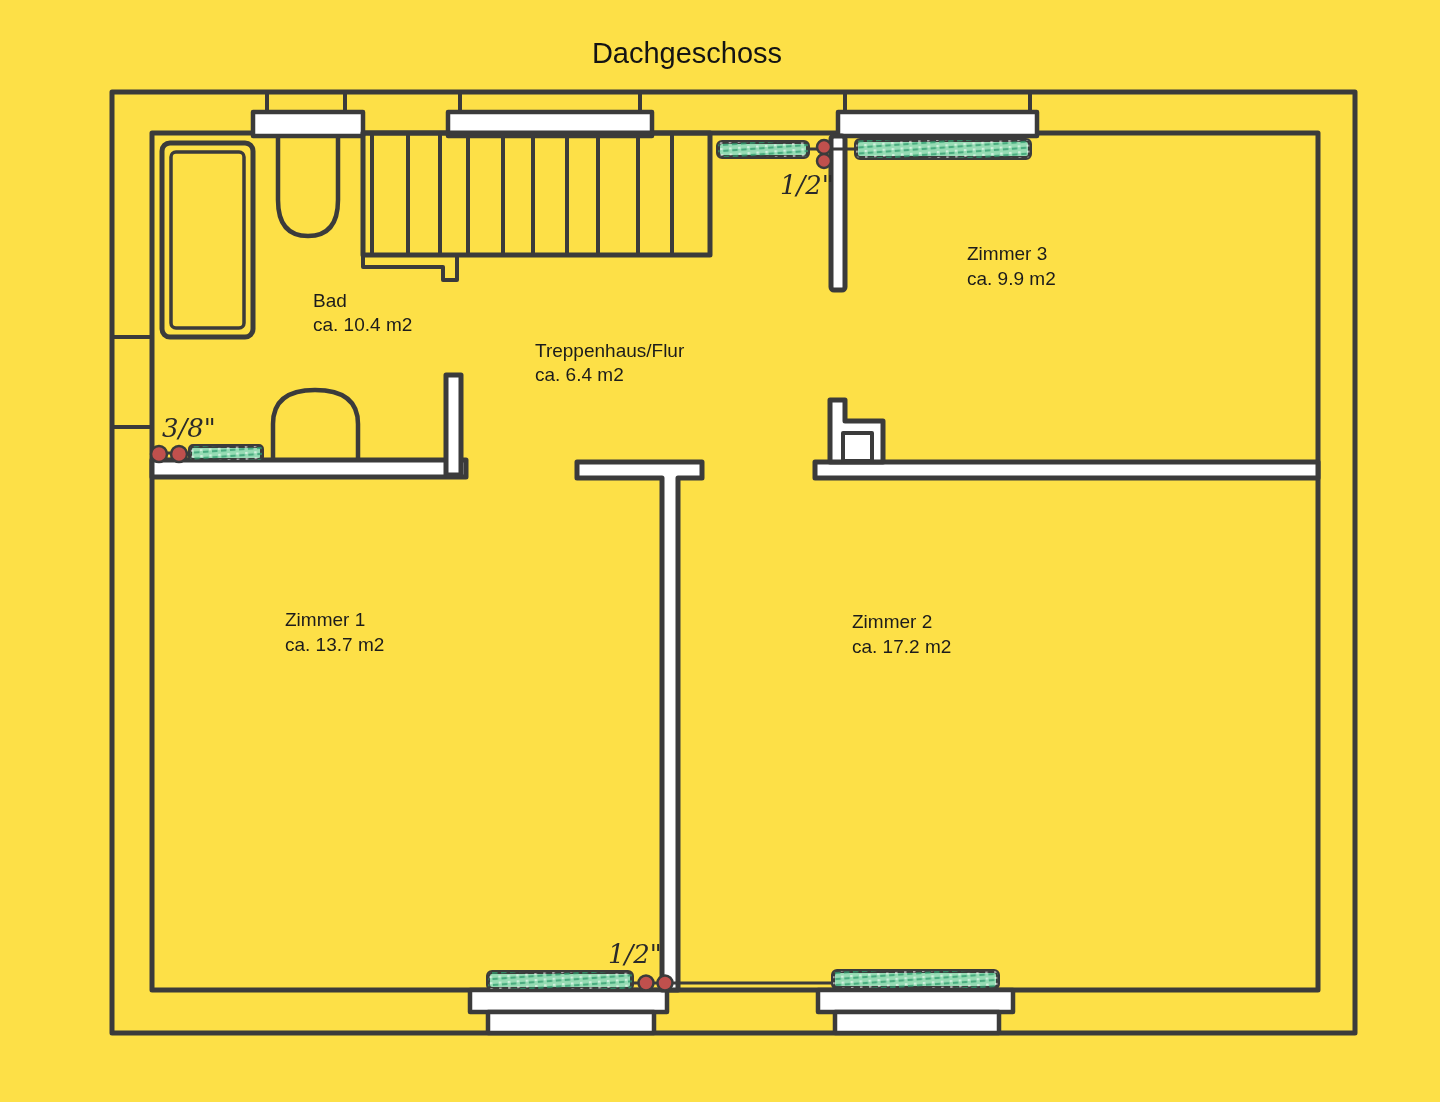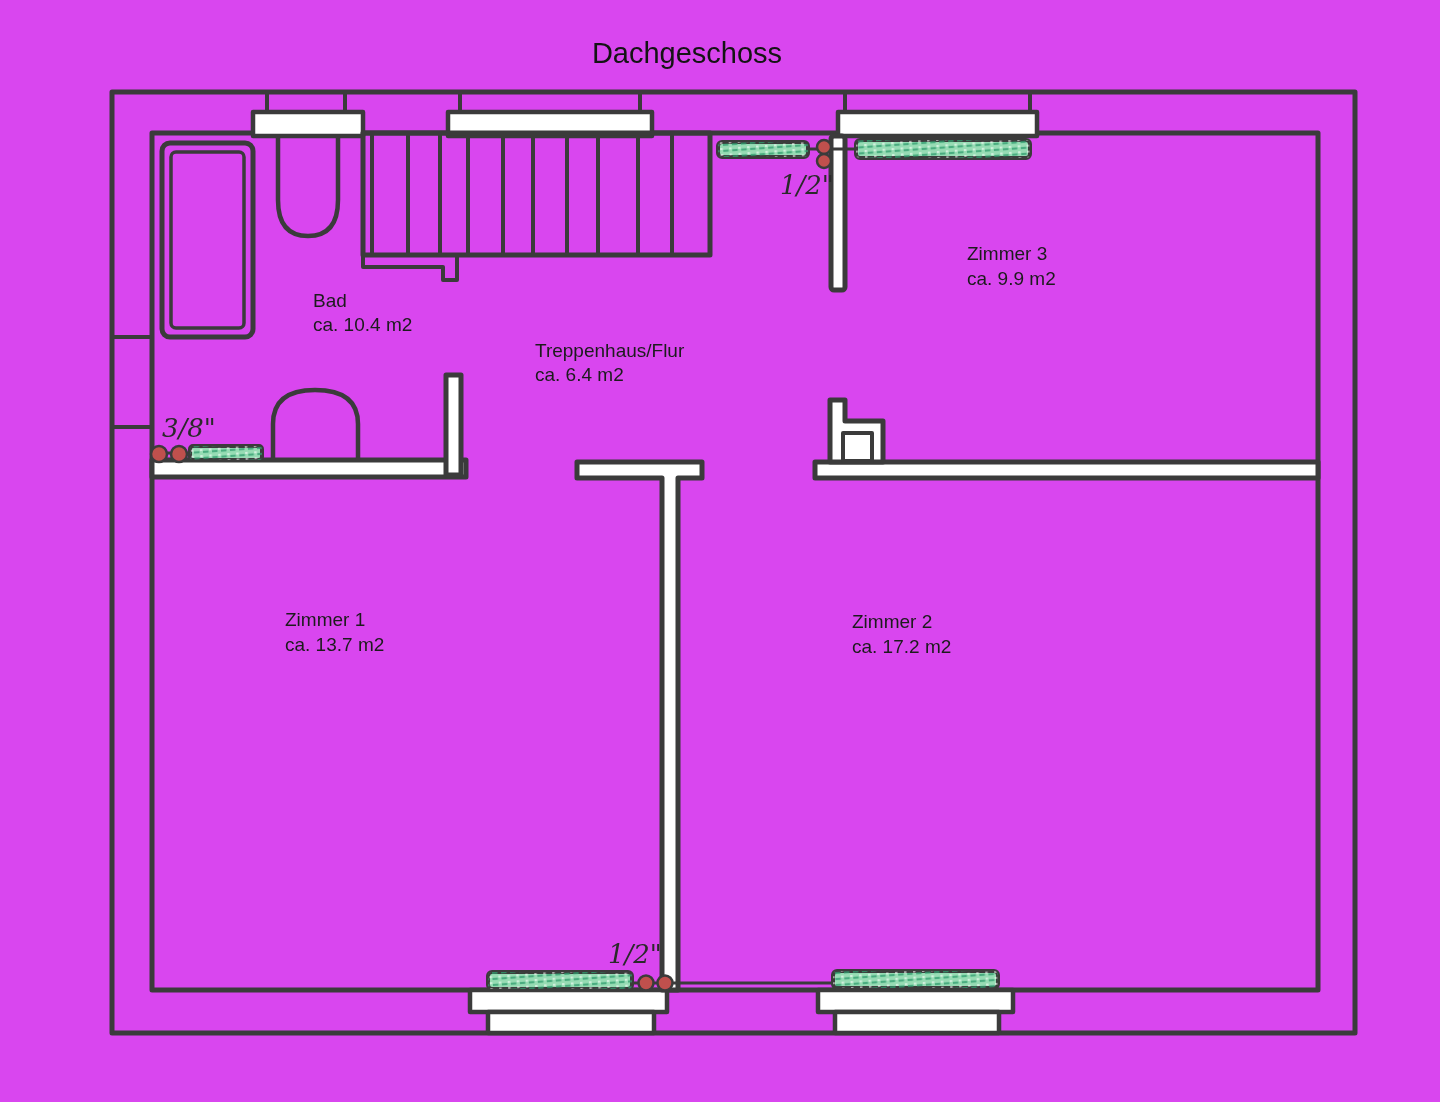--- a/index.html
+++ b/index.html
@@ -1,20 +1,20 @@
 <!DOCTYPE html>
 <html><head>
 <meta charset="utf-8">
 <style>
   html,body{margin:0;padding:0;}
   body{background:#e9e9e9;font-family:"Liberation Sans",sans-serif;}
   .page{
     position:relative;
     width:1440px;height:1102px;
-    background:#d946ef;
+    background:#fde047;
     overflow:hidden;
   }
   svg{position:absolute;left:0;top:0;}
   text{user-select:none;}
   .room-name{font-size:19px;fill:#1c1c1c;}
   .room-area{font-size:19px;fill:#1c1c1c;}
   .title{font-size:29px;fill:#141414;}
   .pipe-label{font-size:26px;fill:#2a2a2a;font-style:italic;font-family:"DejaVu Serif",serif;}
 </style>
 </head>

